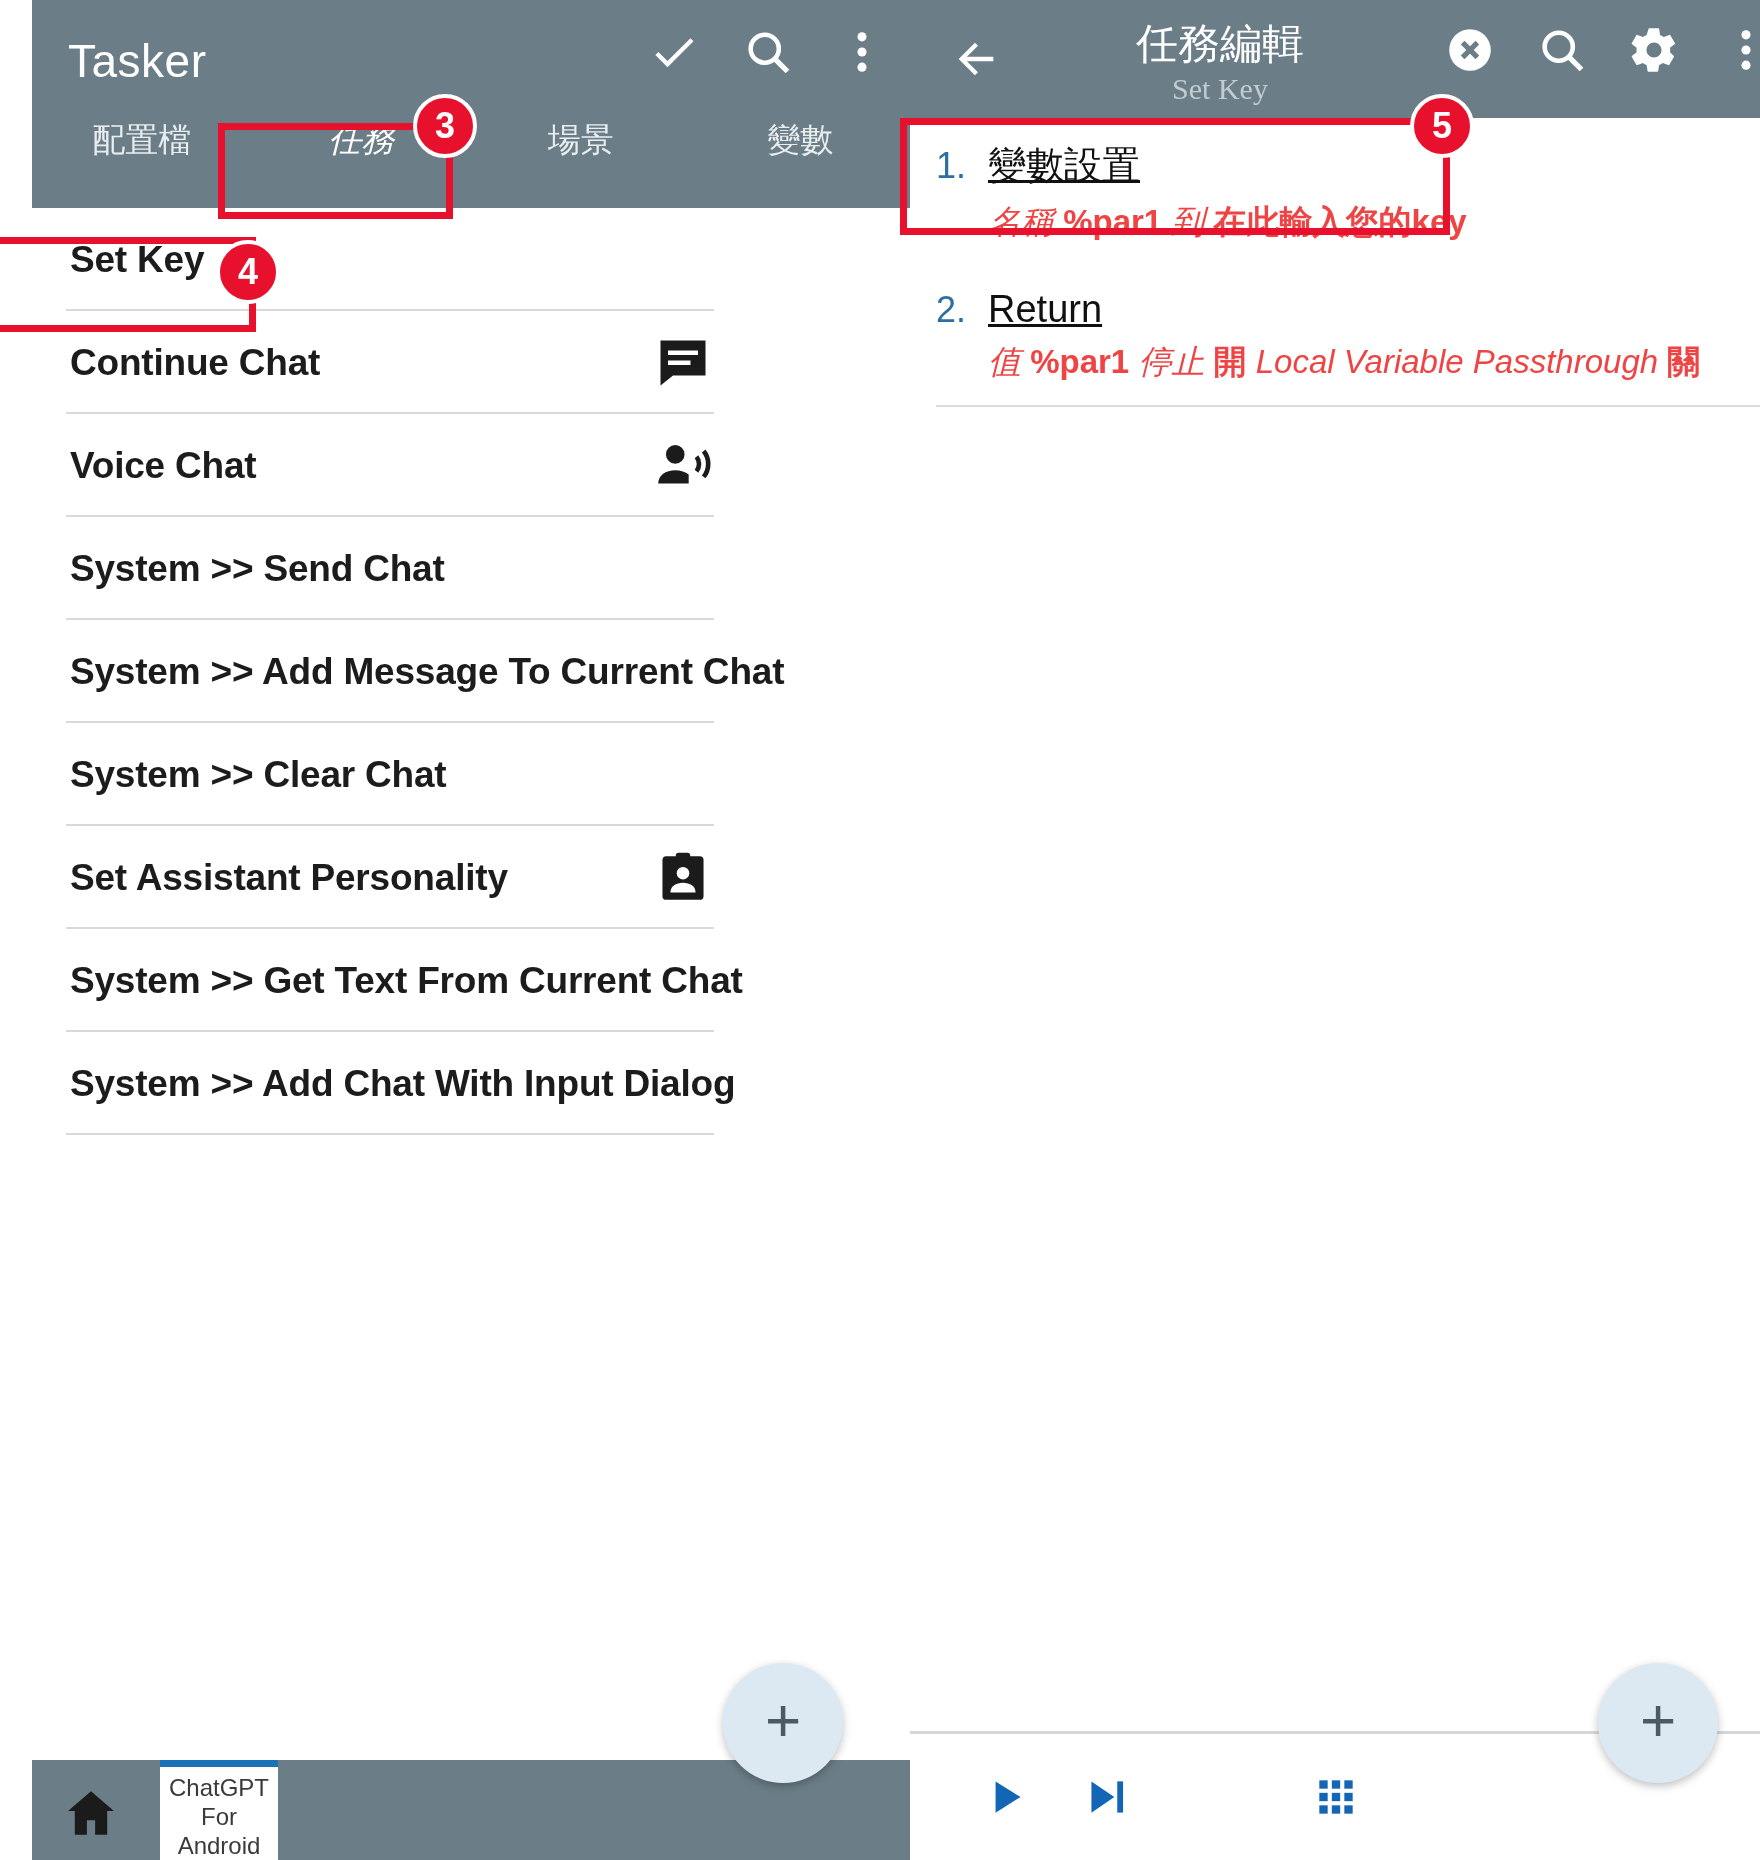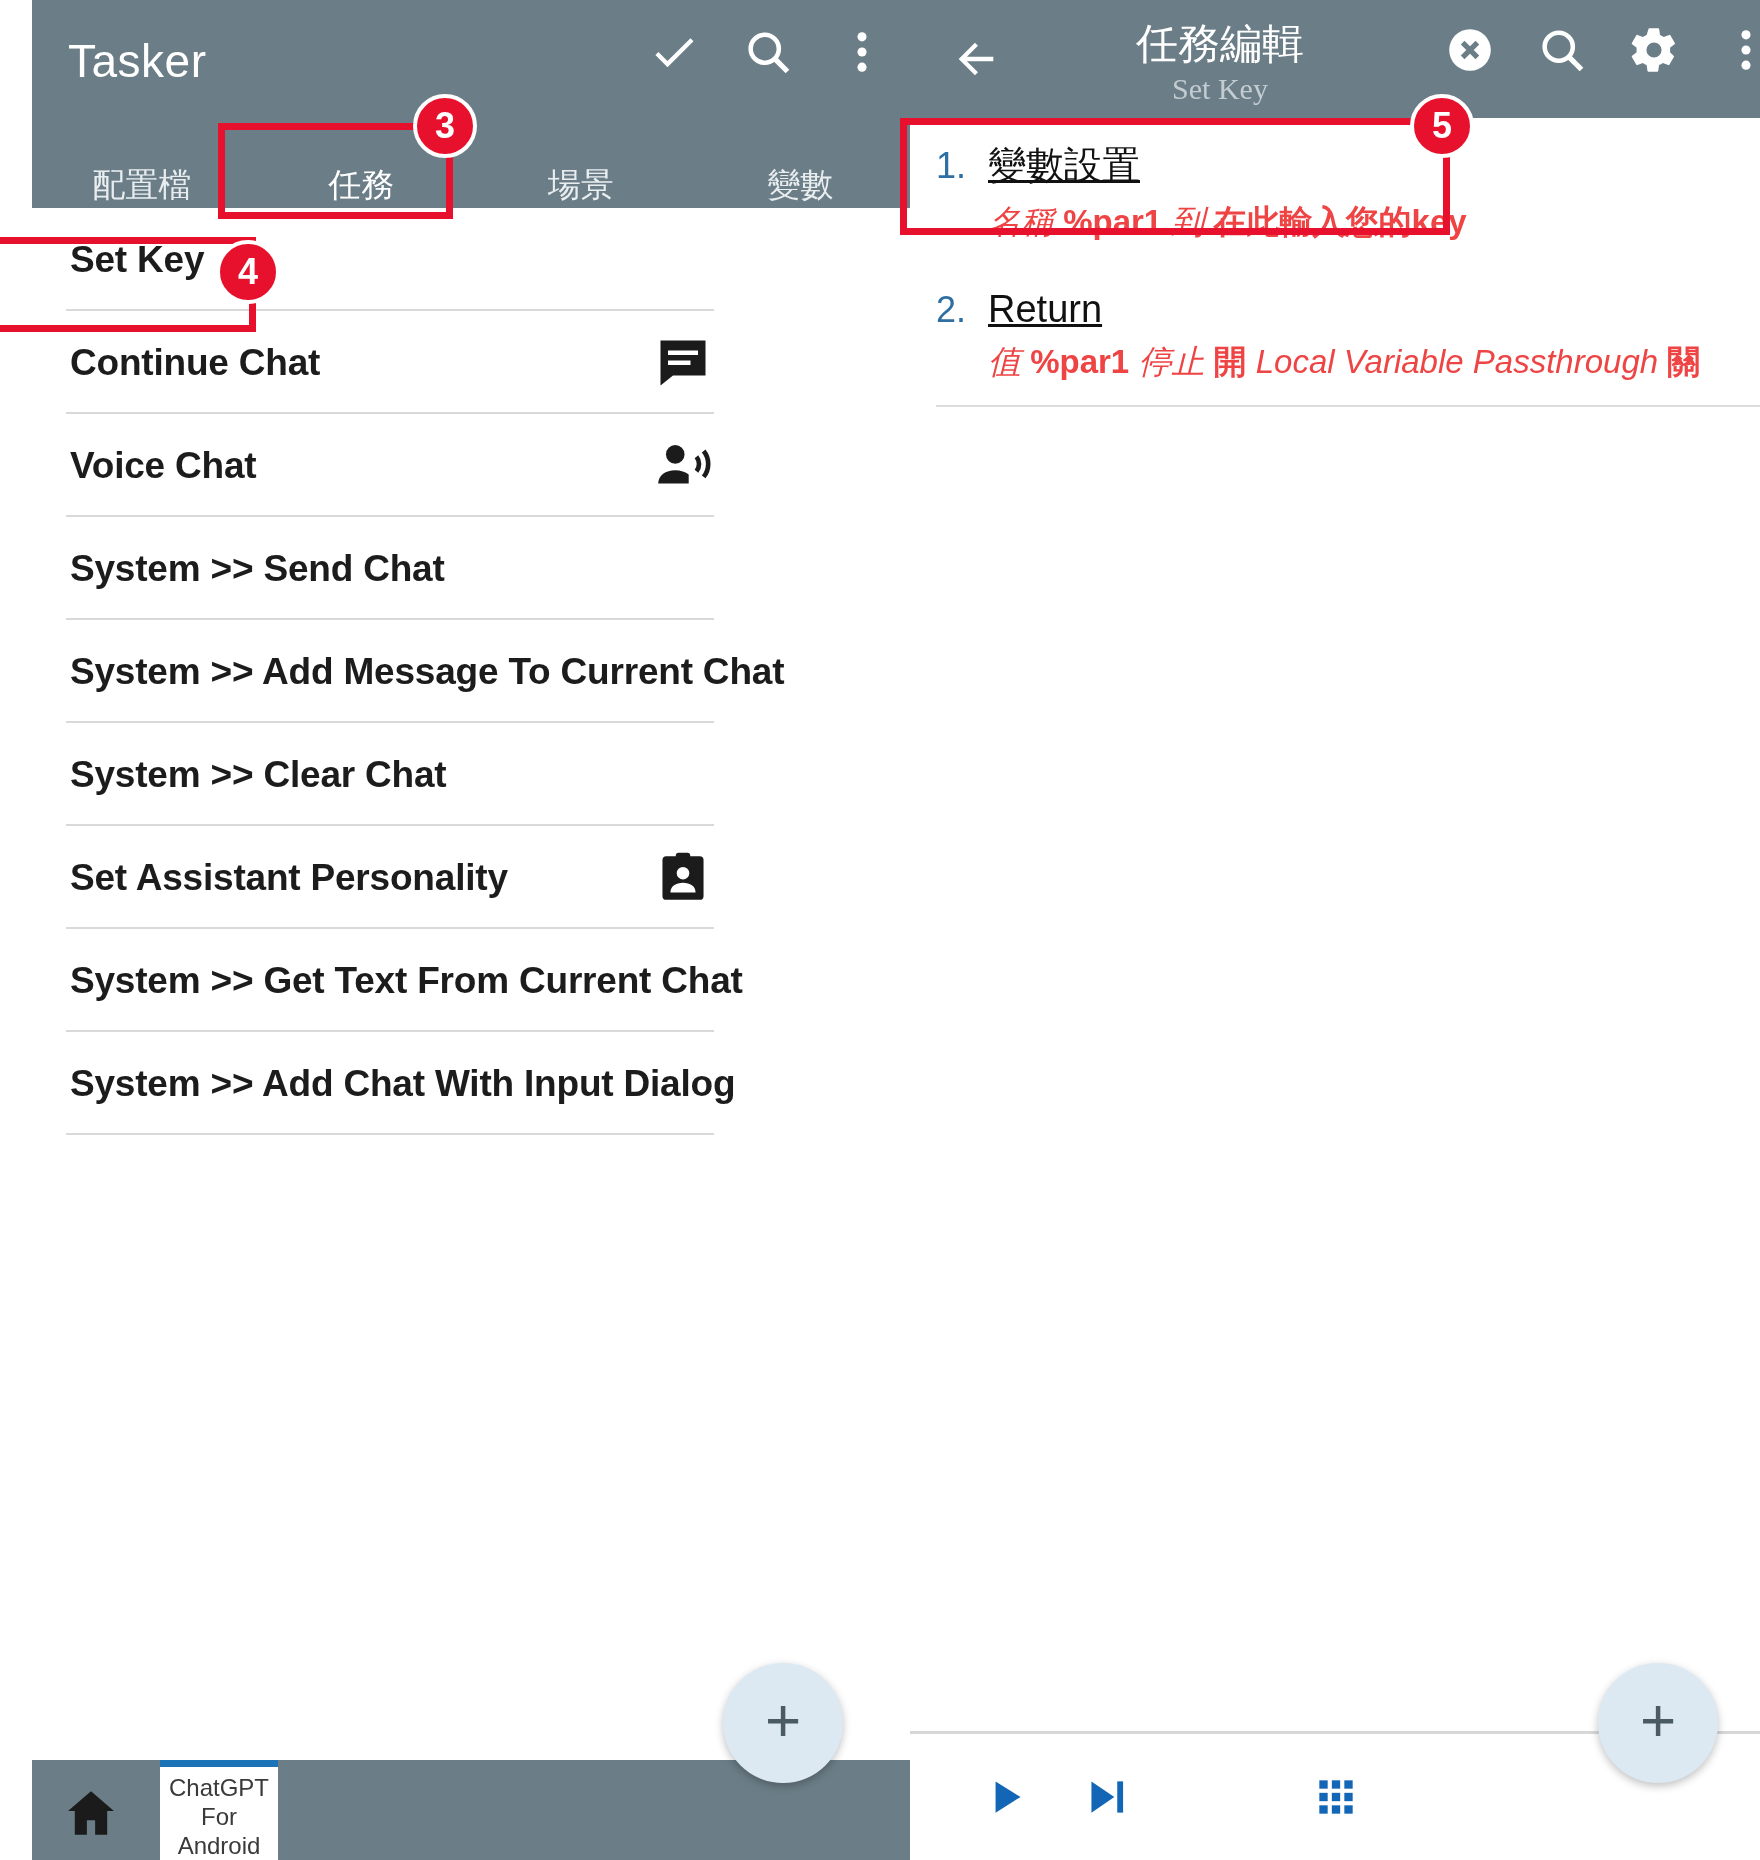--- a/index.html
+++ b/index.html
@@ -55,29 +55,29 @@
     width: 52px; height: 52px;
     display: inline-flex;
     align-items: center;
     justify-content: center;
   }
   .ic svg { display: block; }
   .tabs {
     height: 90px;
     background: #6b7d86;
     display: flex;
-    align-items: flex-end;
+    align-items: flex-start;
   }
   .tab {
     flex: 1;
     text-align: center;
     color: #e8edf0;
     font-size: 33px;
   }
-  .tab.active { color: #ffffff; }
+  .tab.active { color: #ffffff; font-style: italic; }
 
   .list {
     position: relative;
     background: #ffffff;
   }
   .row {
     position: relative;
     height: 103px;
     display: flex;
     align-items: center;

